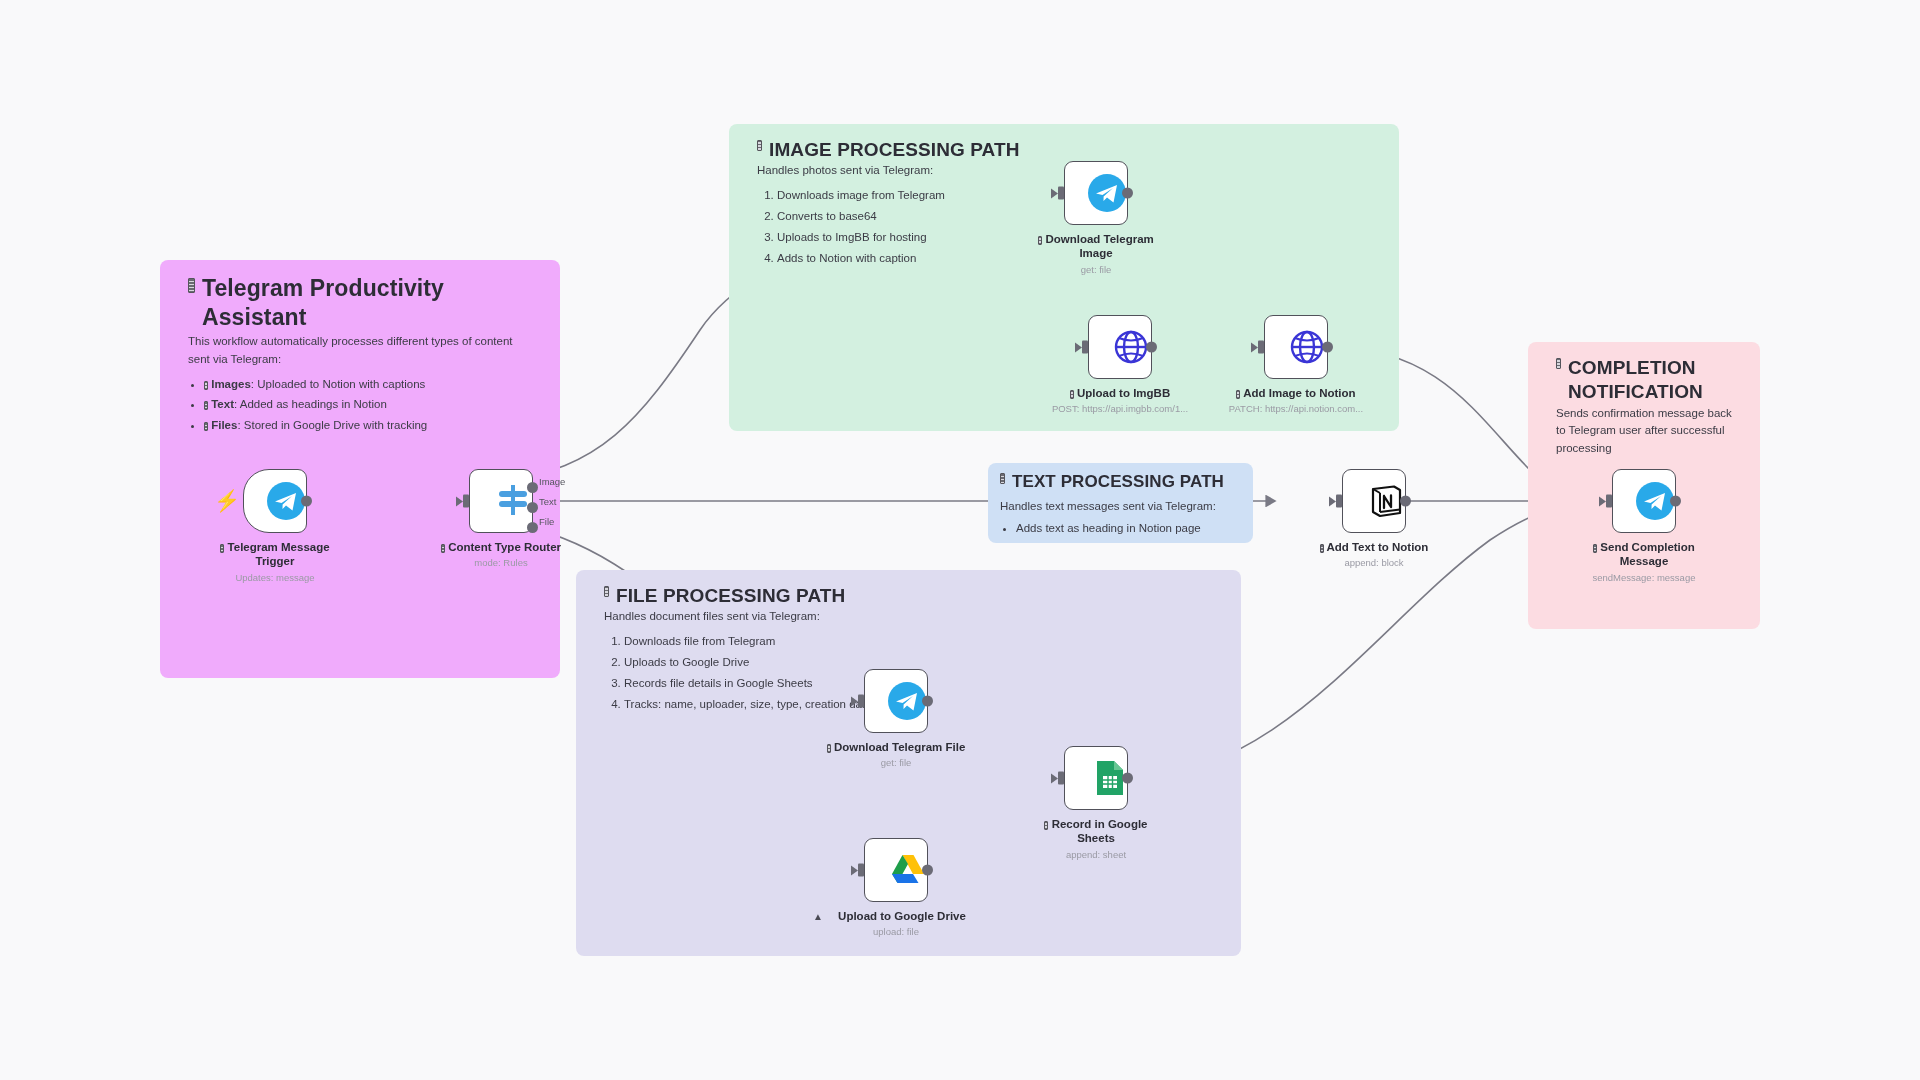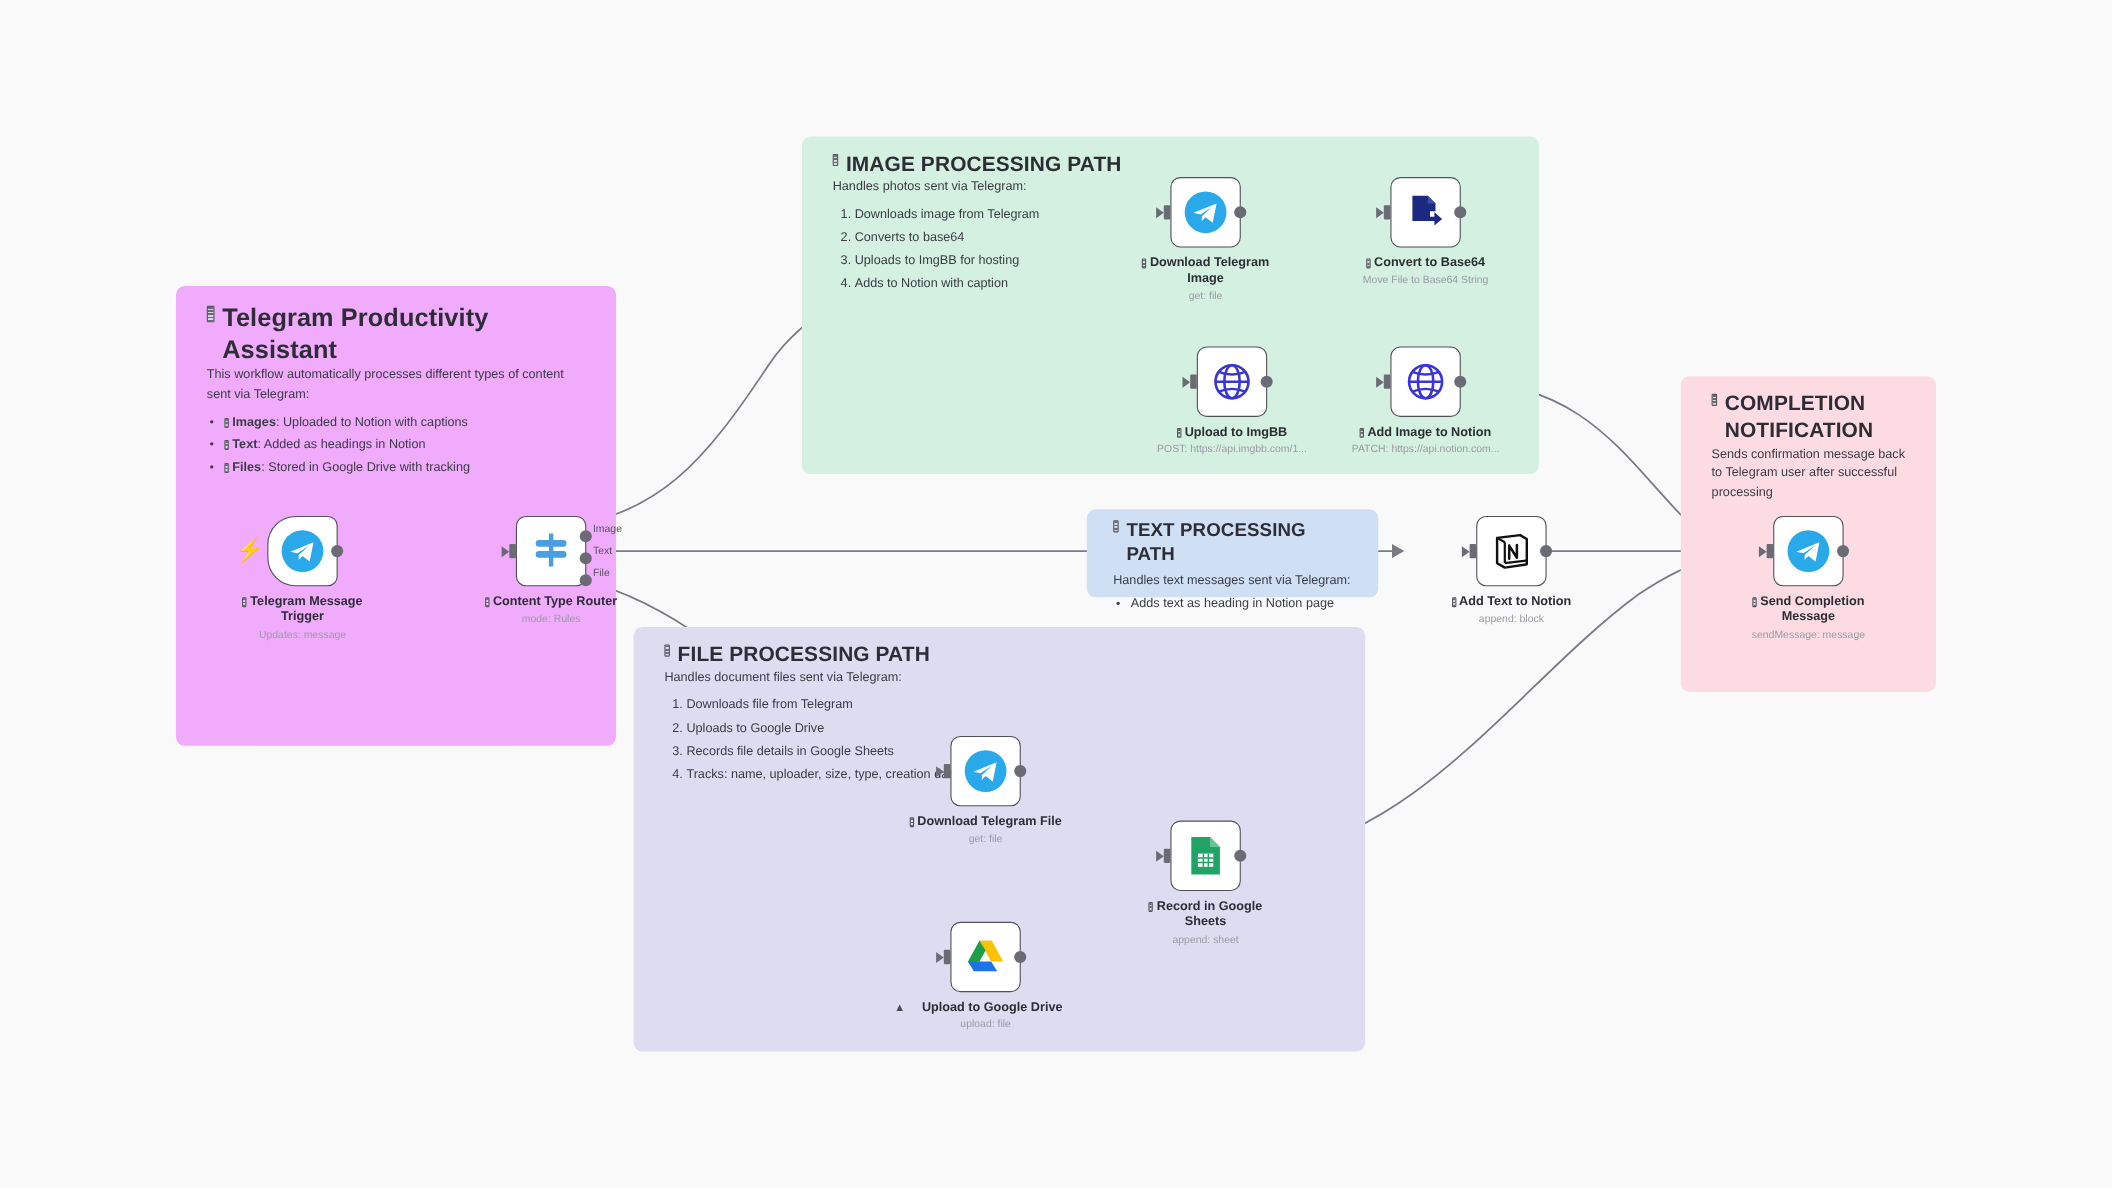--- a/index.html
+++ b/index.html
@@ -41,21 +41,21 @@
   .sticky-green  { background: #d3f0e0; }
   .sticky-blue   { background: #cfe0f5; }
   .sticky-purple { background: #dedcf0; }
   .sticky-pink   { background: #fcdce2; }
 
   
   .node { position: absolute; width: 140px; }
   .node-box {
     width: 64px; height: 64px; margin: 0 auto;
     background: #fff; border: 1.4px solid #51515a; border-radius: 9px;
-    display: flex; align-items: center; justify-content: center;
+    display: flex; align-items: center; justify-content: flex-end;
     position: relative;
   }
   .node-box.trigger { border-radius: 26px 9px 9px 26px; }
   .node-label {
     margin-top: 7px; text-align: center;
     font-size: 11.5px; font-weight: bold; color: #2d2d36; line-height: 1.25;
   }
   .node-sub { text-align: center; font-size: 9.5px; color: #9a9aa4; margin-top: 3px; }
 
   
@@ -155,21 +155,21 @@
       <p>Handles photos sent via Telegram:</p>
       <ol>
         <li>Downloads image from Telegram</li>
         <li>Converts to base64</li>
         <li>Uploads to ImgBB for hosting</li>
         <li>Adds to Notion with caption</li>
       </ol>
     </div>
   </div>
 
-  <div class="sticky sticky-blue" style="left:988px; top:463px; width:265px; height:80px; padding:8px 24px;">
+  <div class="sticky sticky-blue" style="left:988px; top:463px; width:265px; height:80px; padding:8px 12px;">
     <div class="sticky-title small" style="font-size:17px;">
       <span class="tofu sm"></span>
       <span>TEXT PROCESSING PATH</span>
     </div>
     <div class="sticky-body" style="margin-top:5px;">
       <p style="margin-bottom:4px;">Handles text messages sent via Telegram:</p>
       <ul>
         <li>Adds text as heading in Notion page</li>
       </ul>
     </div>
@@ -253,36 +253,20 @@
       </svg>
       <span class="dot-out"></span>
     </div>
     <div class="node-label">
       <span class="tofu xs"></span>
       <span>Download Telegram Image</span>
     </div>
     <div class="node-sub">get: file</div>
   </div>
 
-  <div class="node" style="left:1226px; top:161px;">
-    <div class="node-box">
-      <span class="dot-in"></span>
-      <svg width="36" height="36" viewBox="0 0 36 36">
-        <path d="M6 3 h14 l7 7 v7 h-5 v9 h-16 Z" fill="#1b2a80"></path>
-        <path d="M20 3 v7 h7 Z" fill="#3b4bb0"></path>
-        <path d="M14 22 h12 v-4 l7 6 -7 6 v-4 h-12 Z" fill="#1b2a80"></path>
-      </svg>
-      <span class="dot-out"></span>
-    </div>
-    <div class="node-label">
-      <span class="tofu xs"></span>
-      <span>Convert to Base64</span>
-    </div>
-    <div class="node-sub">Move File to Base64 String</div>
-  </div>
 
   <div class="node" style="left:1026px; top:315px;margin-left:24px;">
     <div class="node-box">
       <span class="dot-in"></span>
       <svg width="40" height="40" viewBox="0 0 40 40">
         <circle cx="20" cy="20" r="15" fill="none" stroke="#3a35d6" stroke-width="2.4"></circle>
         <ellipse cx="20" cy="20" rx="7" ry="15" fill="none" stroke="#3a35d6" stroke-width="2.4"></ellipse>
         <line x1="5" y1="20" x2="35" y2="20" stroke="#3a35d6" stroke-width="2.4"></line>
         <path d="M8 11 Q20 16 32 11" fill="none" stroke="#3a35d6" stroke-width="2.2"></path>
         <path d="M8 29 Q20 24 32 29" fill="none" stroke="#3a35d6" stroke-width="2.2"></path>

